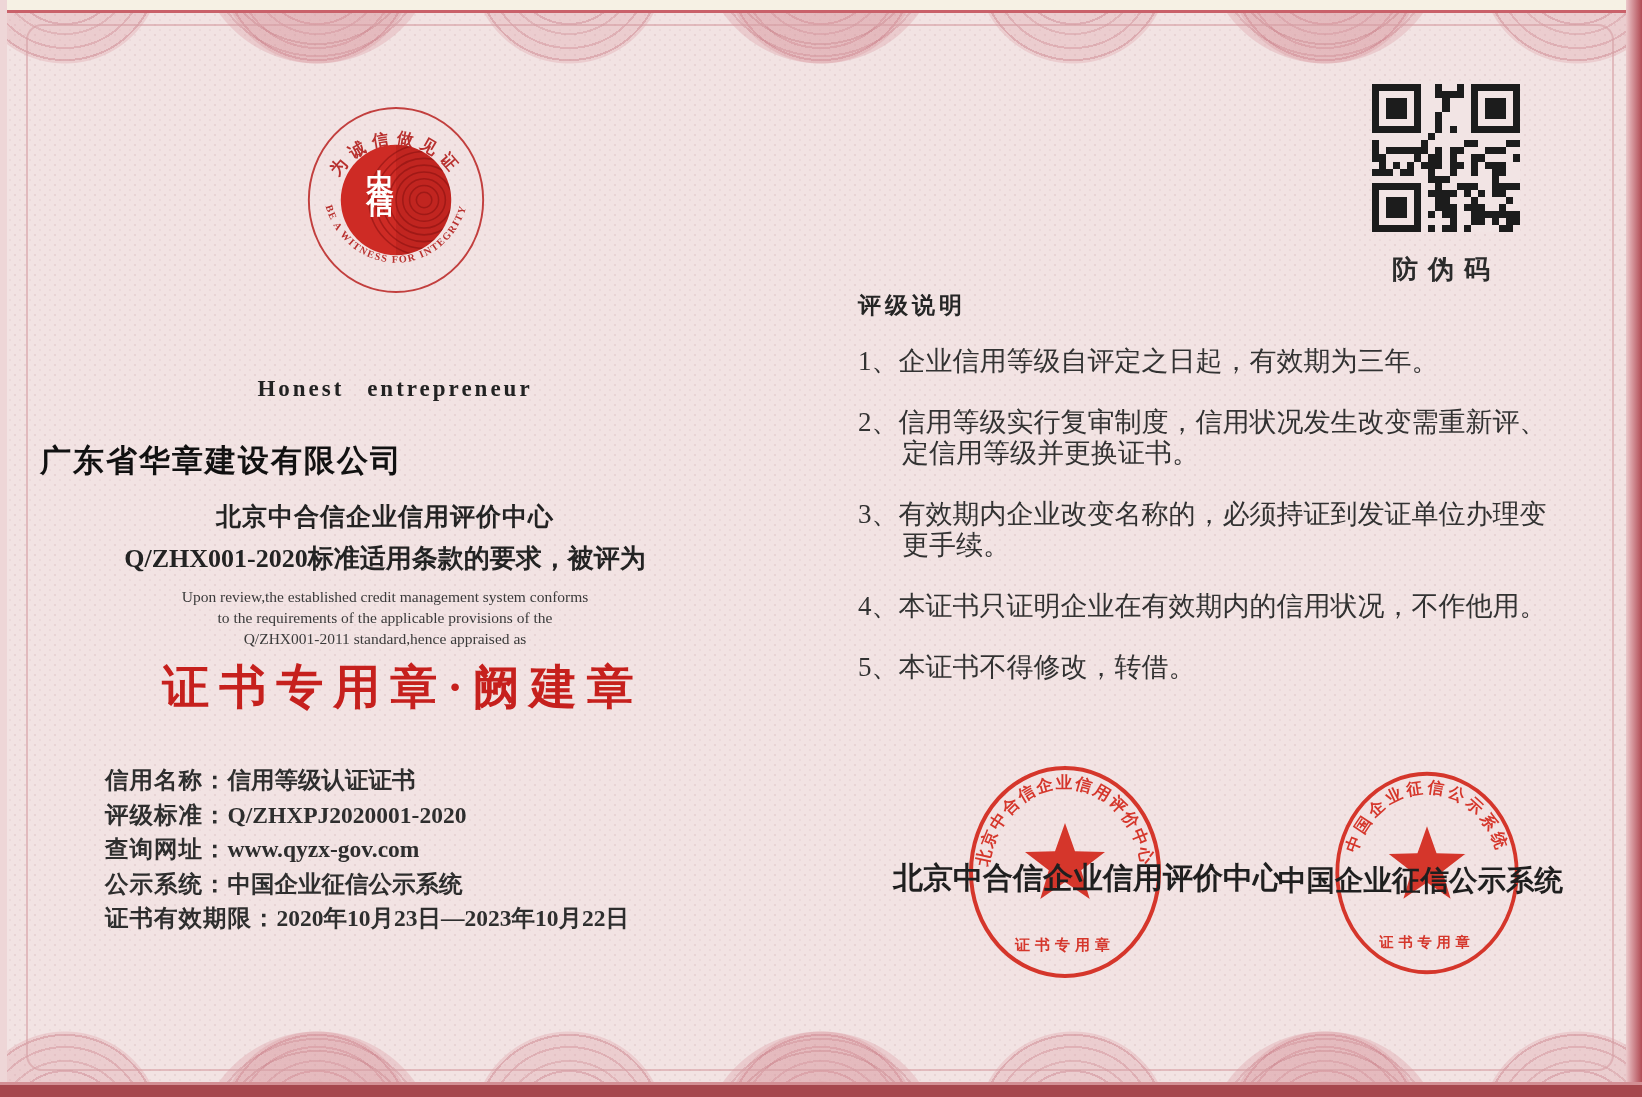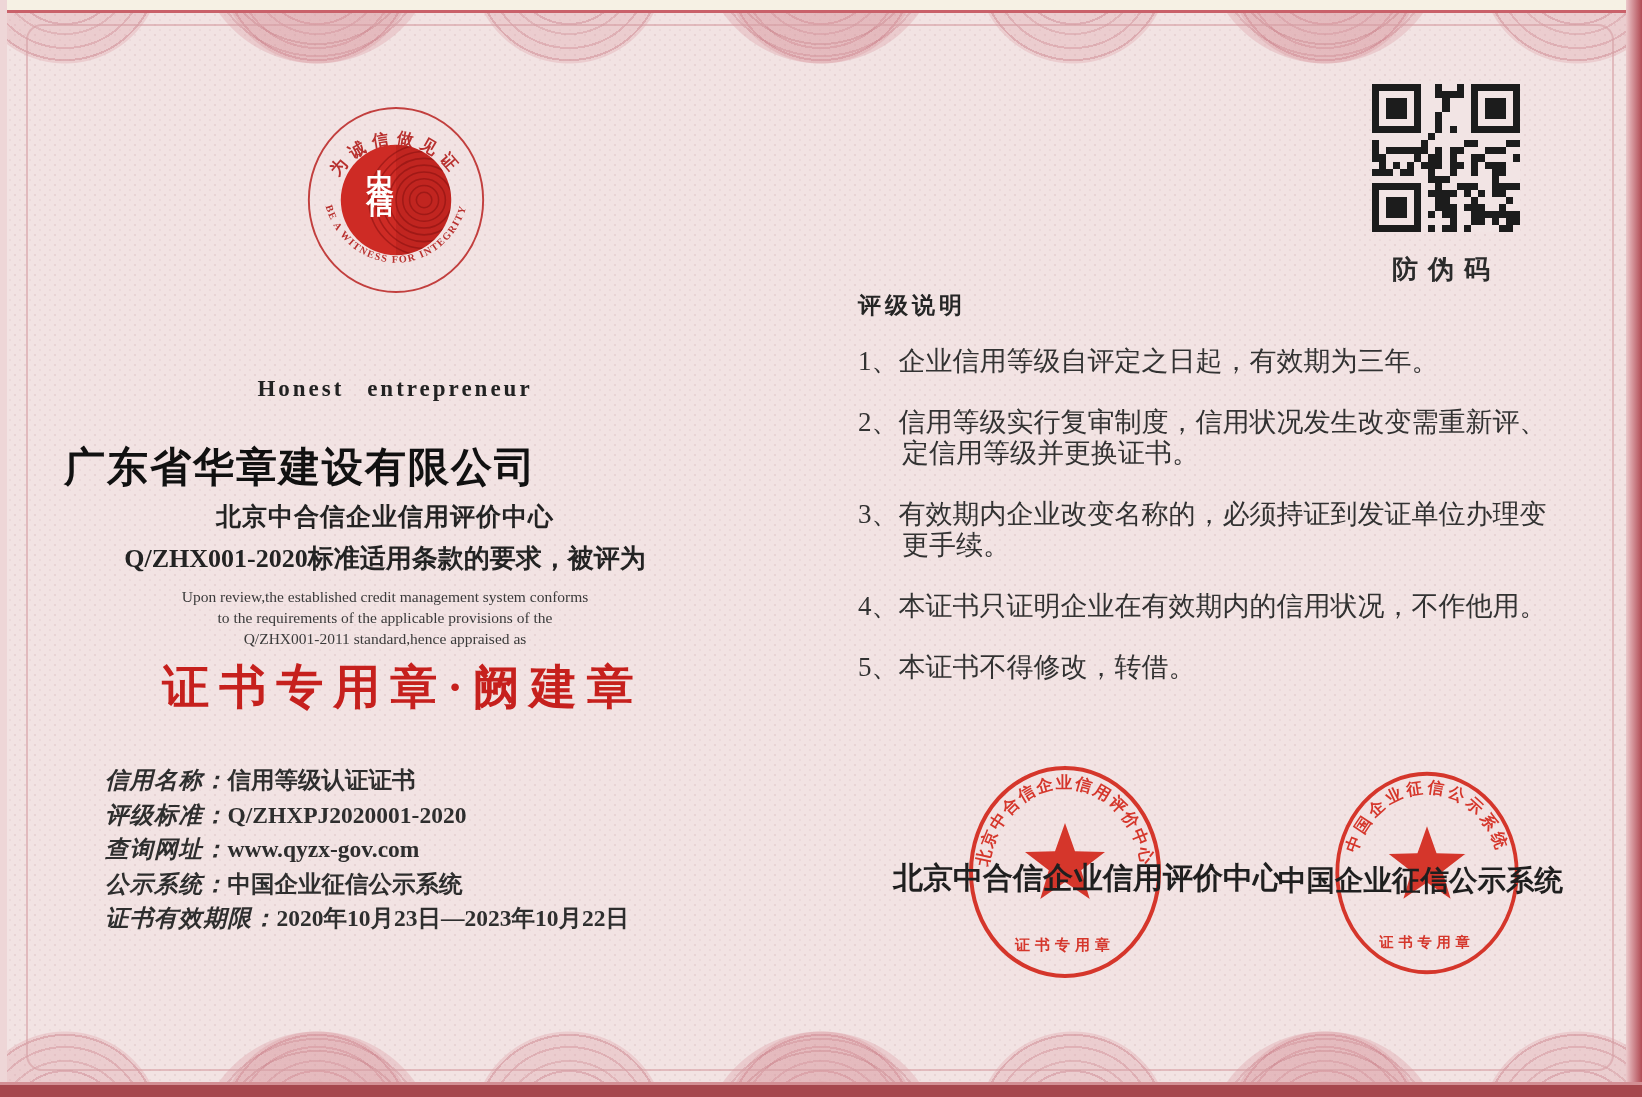--- a/index.html
+++ b/index.html
@@ -42,27 +42,27 @@
       radial-gradient(circle at 50% -70px, rgba(206,120,130,.26) 0 120px, transparent 121px),
       radial-gradient(circle at 50% -70px, transparent 0 100px, rgba(176,84,96,.30) 100px 102px, transparent 102px 112px, rgba(176,84,96,.26) 112px 114px, transparent 114px),
       radial-gradient(circle at 50% -40px, rgba(196,104,116,.20) 0 40px, transparent 41px);
     background-size:504px 170px;background-repeat:repeat-x;background-position:center top;
   }
   
   .abs{position:absolute;z-index:2;}
   .center{text-align:center;}
   .title-cn{font-size:50px;font-weight:900;letter-spacing:16px;color:#161616;}
   .title-en{font-size:23px;font-weight:bold;letter-spacing:3px;word-spacing:14px;color:#222;}
-  .company{font-size:41px;font-weight:900;color:#111;letter-spacing:2px;margin-left:24px;}
+  .company{font-size:31px;font-weight:900;color:#111;letter-spacing:2px;}
   .st-cn{font-size:25px;font-weight:bold;color:#232323;letter-spacing:1px;margin-bottom:8px;}
   .st-cn2{font-size:26px;font-weight:bold;color:#232323;margin-bottom:10px;text-align:center;}
   .st-en{font-size:15.5px;color:#3a3a3a;line-height:21px;}
   .award{font-size:47px;font-weight:900;color:#c6201d;letter-spacing:10px;}
   .detail-row{font-size:23.5px;font-weight:bold;line-height:34.5px;color:#2e2e2e;white-space:nowrap;}
-  .detail-row .lbl{letter-spacing:1px;font-style:italic;}
+  .detail-row .lbl{letter-spacing:1px;}
   .notes-title{font-size:23px;font-weight:bold;color:#252525;letter-spacing:4px;}
   .note{font-size:27px;line-height:31px;color:#323232;margin-bottom:30px;
         padding-left:44px;text-indent:-44px;font-weight:500;}
   .qr-label{font-size:26px;color:#2b2b2b;letter-spacing:10px;font-weight:bold;}
   .stamp-caption{font-weight:900;color:#1f1f1f;white-space:nowrap;}
   .emblem-center-text{
     writing-mode:vertical-rl;text-orientation:upright;
     color:#fff;font-size:27px;font-weight:bold;line-height:1;letter-spacing:10px;
     font-family:"Liberation Sans",sans-serif;
   }

